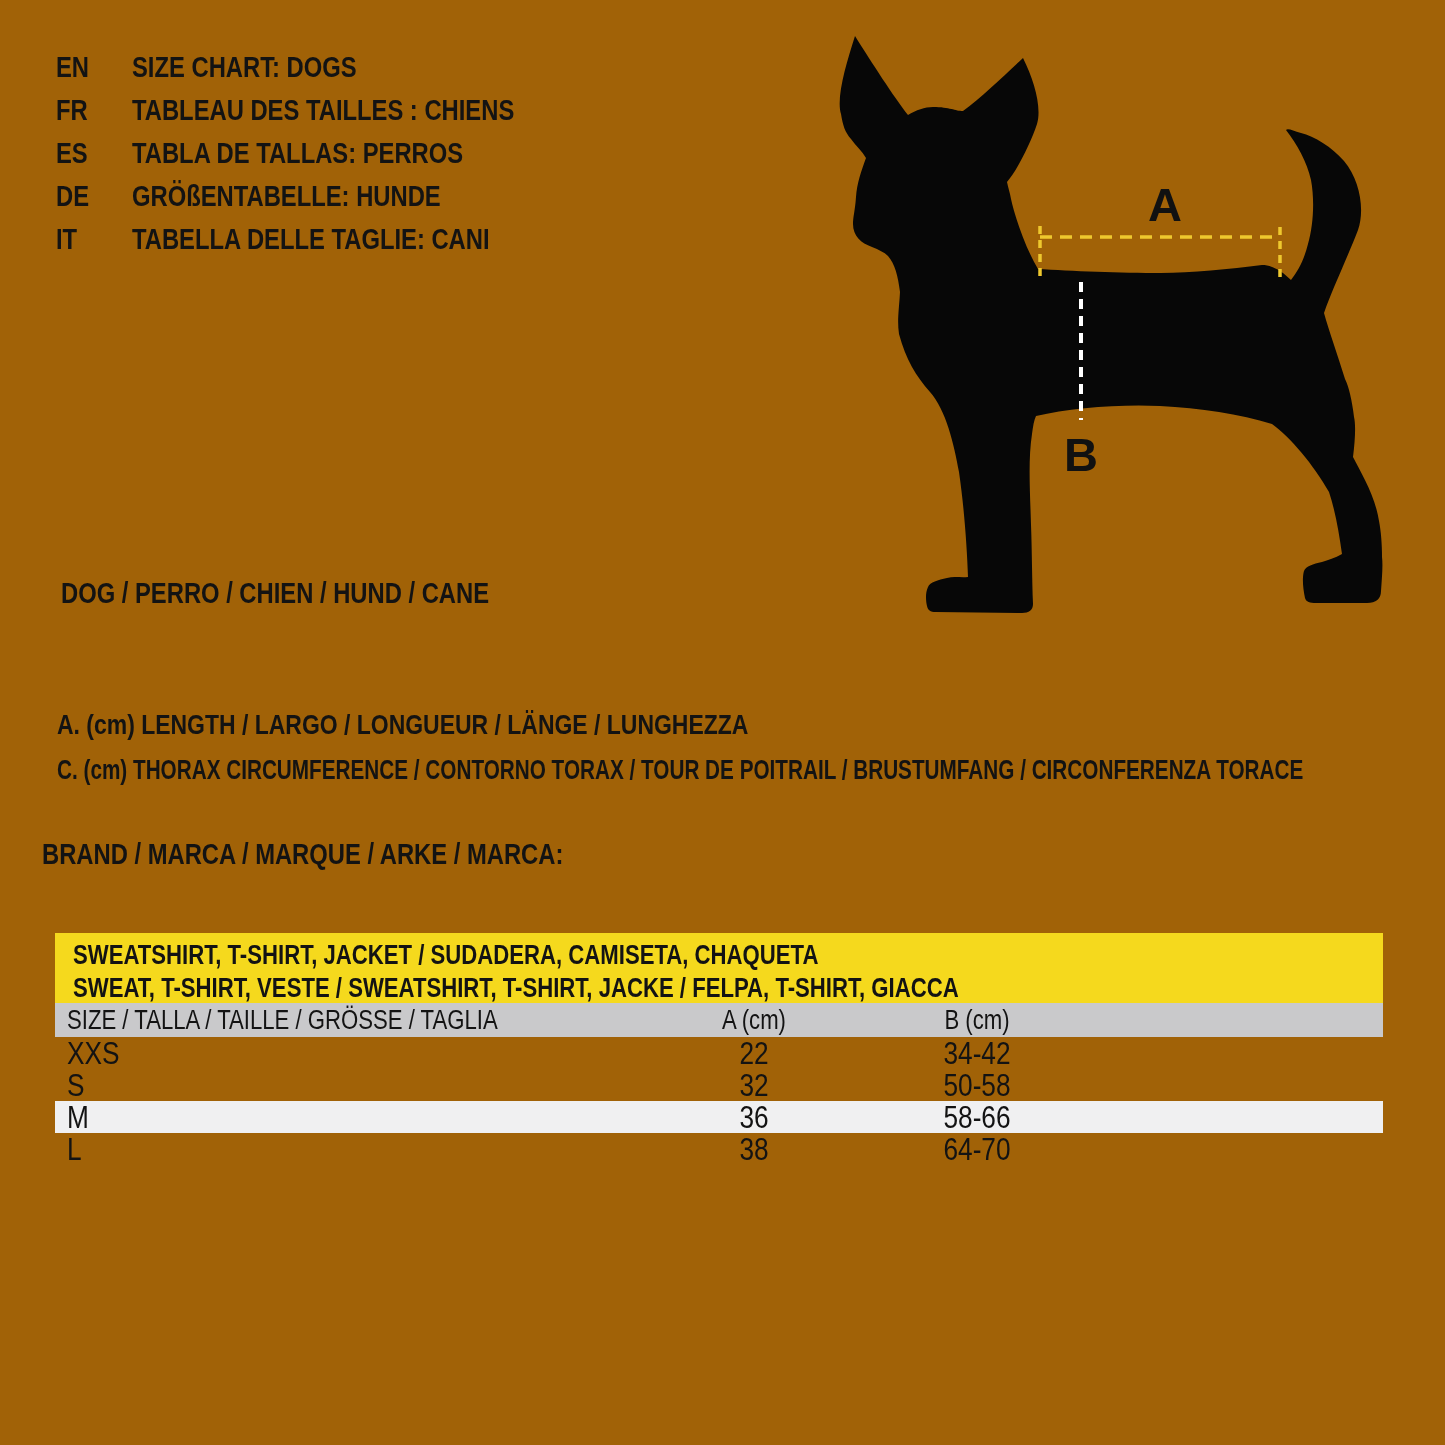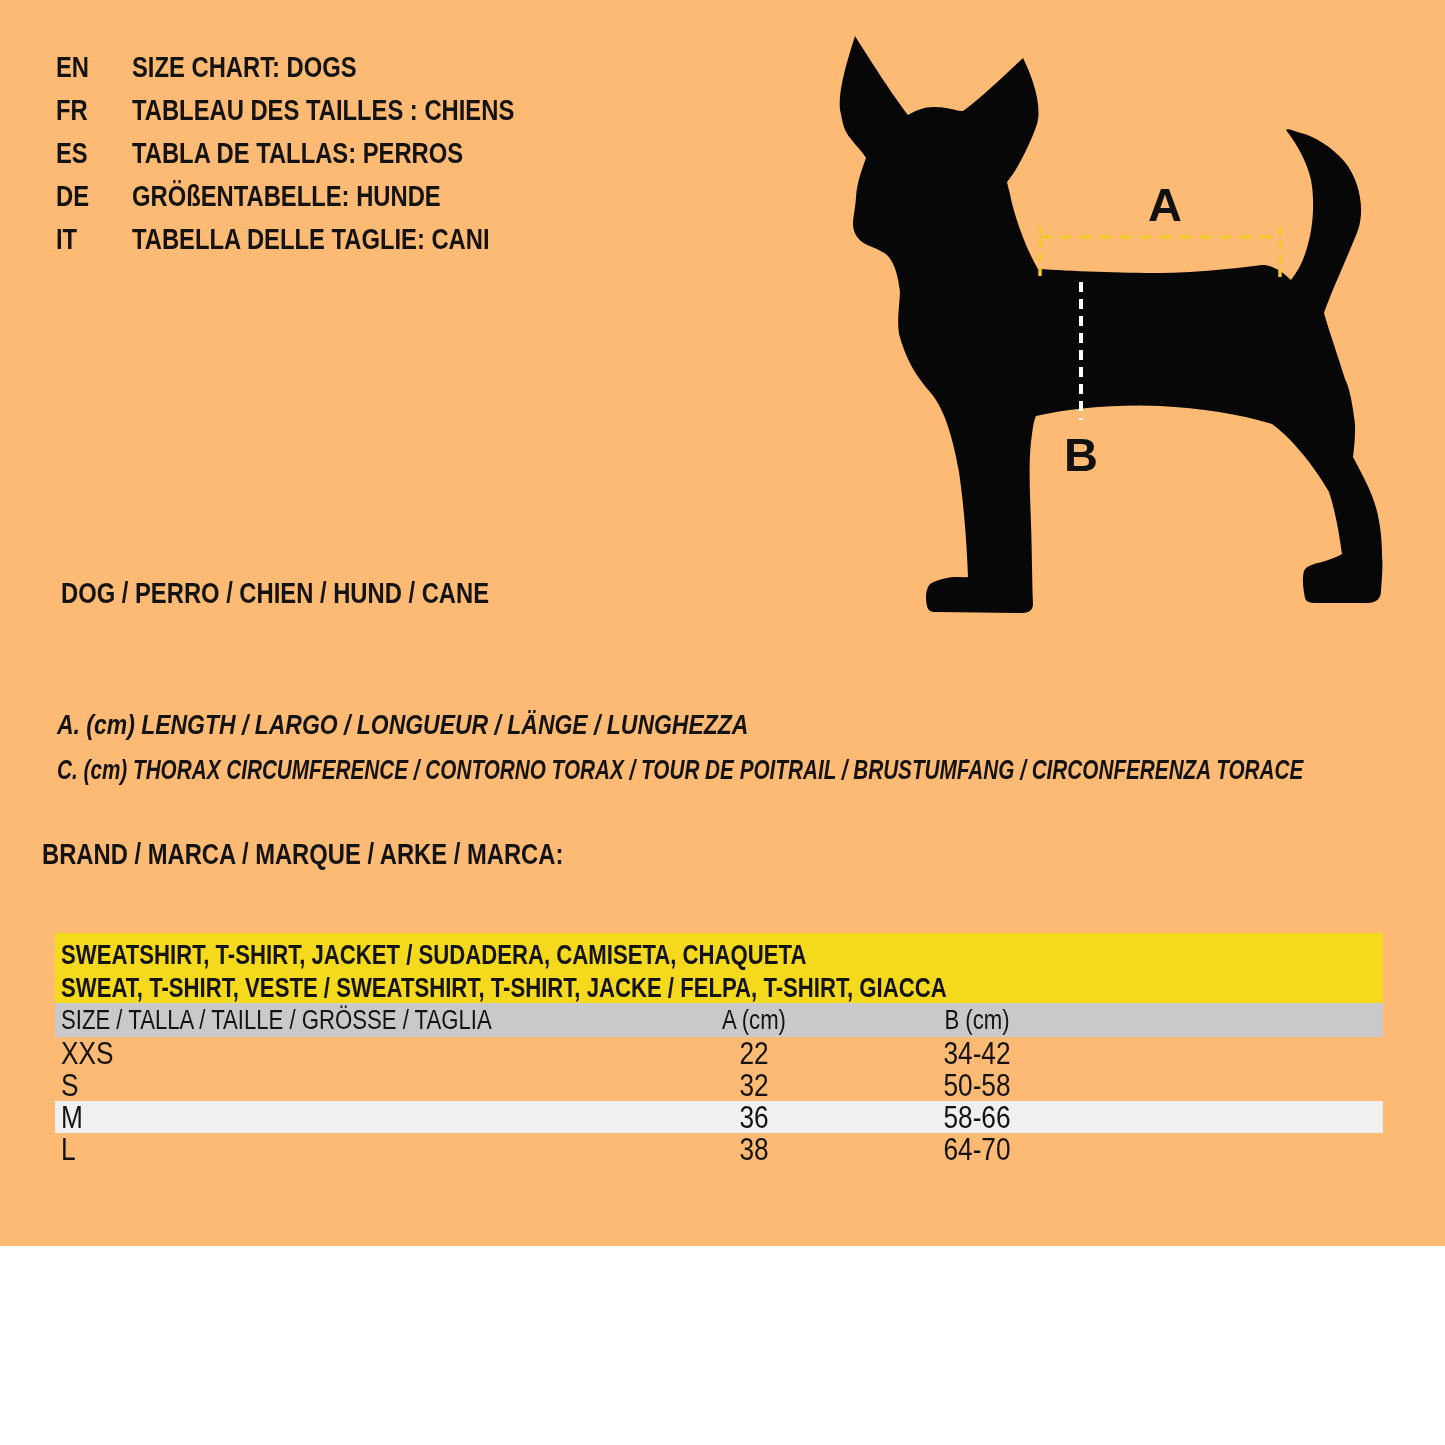--- a/index.html
+++ b/index.html
@@ -1,41 +1,41 @@
 <!DOCTYPE html>
 <html><head>
 <meta charset="utf-8">
 <style>
   html,body{margin:0;padding:0;background:#fff;}
   .page{
-    position:relative;width:1445px;height:1246px;background:#fdba74;
+    position:relative;width:1445px;height:1445px;background:#a16207;
     font-family:"Liberation Sans","DejaVu Sans",sans-serif;color:#131313;overflow:hidden;
   }
   .abs{position:absolute;}
   
   .cond{display:inline-block;transform:scaleX(.82);transform-origin:0 50%;white-space:nowrap;}
   .cond-tight{display:inline-block;transform:scaleX(.74);transform-origin:0 50%;white-space:nowrap;}
 
   
   .langs{left:56px;top:46px;}
   .lang-row{height:43px;line-height:43px;font-weight:700;font-size:29px;}
   .lang-code{display:inline-block;width:68px;vertical-align:top;}
 
   
   .caption{left:61px;top:572px;font-weight:700;font-size:29px;line-height:43px;}
-  .meas{left:57px;font-weight:700;font-size:28px;line-height:46px;font-style:italic;}
+  .meas{left:57px;font-weight:700;font-size:28px;line-height:46px;}
   .brand{left:42px;top:833px;font-weight:700;font-size:29px;line-height:43px;}
 
   
   .sizetable{left:55px;top:933px;width:1328px;}
-  .thead-yellow{height:70px;padding:6px 0 0 6px;box-sizing:border-box;}
+  .thead-yellow{height:70px;padding:6px 0 0 18px;box-sizing:border-box;}
   .yline{font-weight:700;font-size:27px;line-height:33px;}
   .thead-gray{position:relative;height:34px;line-height:34px;font-size:27px;}
   .trow{position:relative;height:32px;line-height:32px;font-size:32px;}
-  .cell-size{padding-left:6px;}
+  .cell-size{padding-left:12px;}
   .cell-a{position:absolute;left:699px;top:0;transform:translateX(-50%) scaleX(.82);white-space:nowrap;}
   .cell-b{position:absolute;left:922px;top:0;transform:translateX(-50%) scaleX(.82);white-space:nowrap;}
 
   svg text{font-family:"Liberation Sans","DejaVu Sans",sans-serif;}
 </style>
 </head>
 <body>
 
 <div class="page">
 

